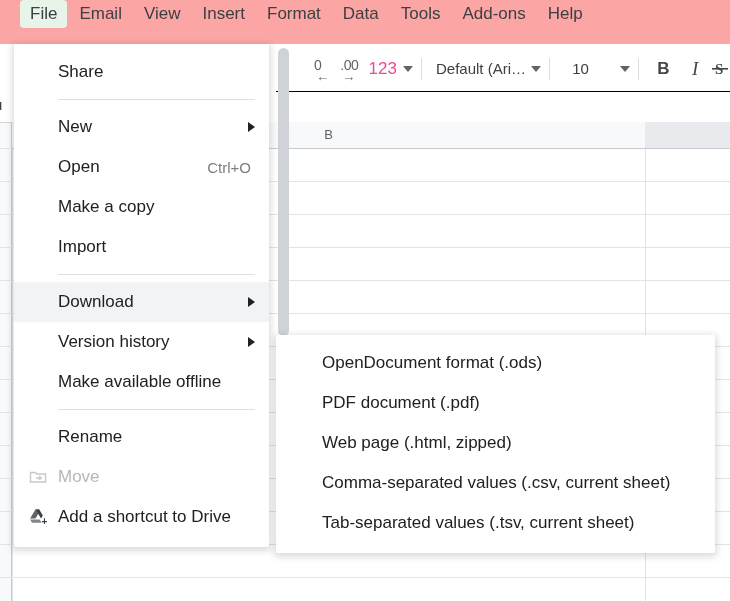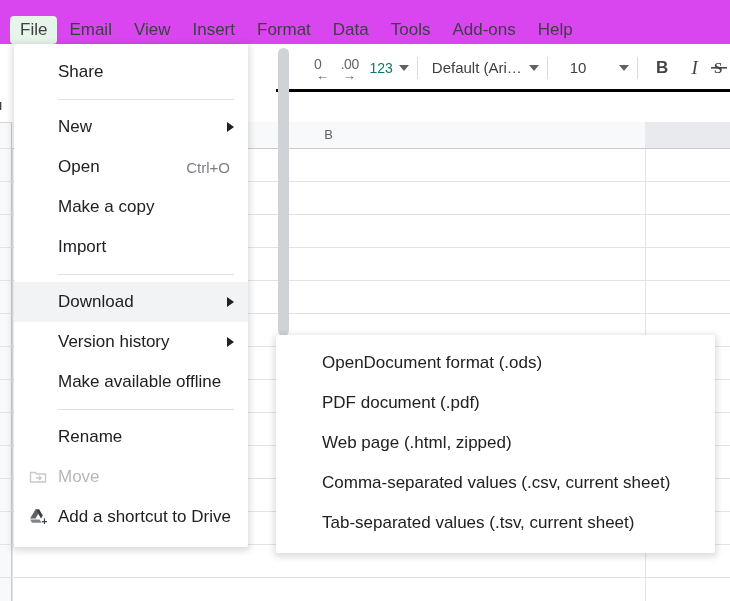--- a/index.html
+++ b/index.html
@@ -72,24 +72,24 @@
     width: 11px; height: 479px;
     background: #f8f9fa;
     border-right: 1px solid #c8cbcf;
   }
 
   
   #menu-bar {
     position: absolute;
     left: 0; top: 0;
     width: 730px; height: 44px;
-    background: #d946ef;
-    display: flex;
-    align-items: flex-end;
-    padding-left: 10px;
+    background: #fca5a5;
+    display: flex;
+    align-items: flex-start;
+    padding-left: 20px;
     box-sizing: border-box;
   }
   .menubar-item {
     font-size: 17px;
     color: #3c4043;
     padding: 4px 10px;
     border-radius: 4px;
     margin-right: 2px;
     white-space: nowrap;
     cursor: default;
@@ -100,29 +100,29 @@
 
   
   #toolbar {
     position: absolute;
     left: 276px; top: 46px;
     width: 454px; height: 46px;
     background: #ffffff;
     display: flex;
     align-items: center;
     box-sizing: border-box;
-    border-bottom: 3px solid #000000;
+    border-bottom: 1px solid #000000;
     padding-left: 36px;
   }
   .tb-item {
     display: flex;
     align-items: center;
     justify-content: center;
-    color: #0f766e;
-    font-size: 14px;
+    color: #ec4899;
+    font-size: 17px;
     height: 30px;
     cursor: default;
   }
   .tb-sep {
     width: 1px;
     height: 22px;
     background: #dadce0;
     margin: 0 8px;
     flex: none;
   }
@@ -196,21 +196,21 @@
     left: 278px; top: 48px;
     width: 11px; height: 288px;
     background: #cfd2d6;
     border-radius: 6px;
   }
 
   
   #file-menu {
     position: absolute;
     left: 14px; top: 44px;
-    width: 234px;
+    width: 255px;
     padding: 8px 0 10px 0;
     background: #ffffff;
     border-radius: 0 0 2px 2px;
     box-shadow: 0 2px 6px 2px rgba(60,64,67,0.18);
     box-sizing: border-box;
   }
   .menu-row {
     position: relative;
     height: 40px;
     display: flex;

